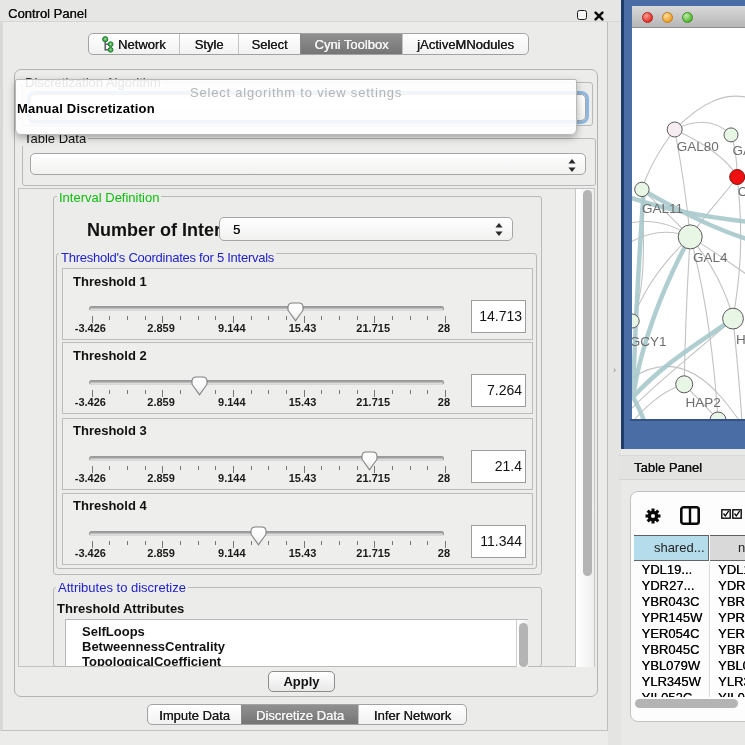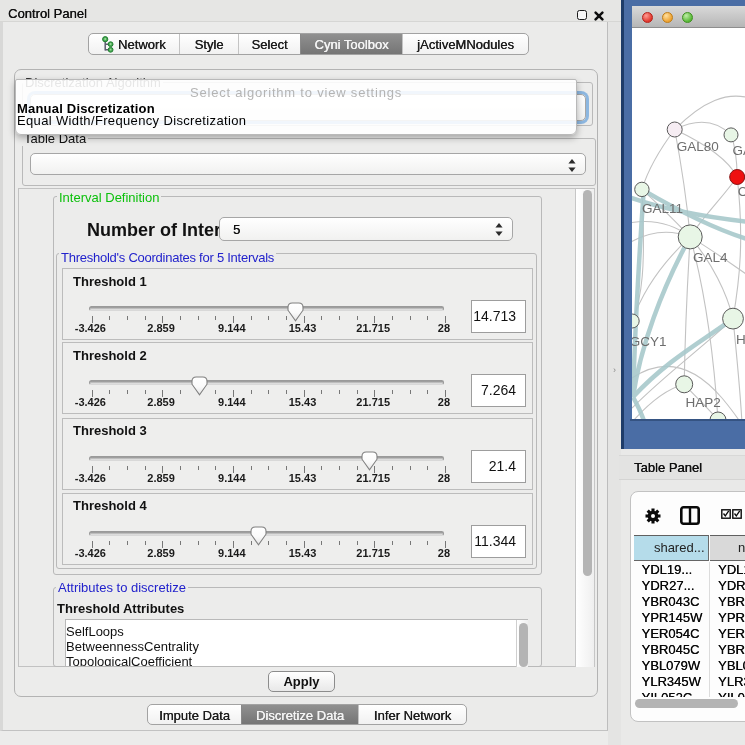--- a/index.html
+++ b/index.html
@@ -29,28 +29,28 @@
 .group { position:absolute; border:1px solid #b9b9b9; border-radius:3px; }
 .gtitle { position:absolute; font-size:13px; background:#ececeb; padding:0 2px; white-space:nowrap; }
 
 .combo { position:absolute; background:linear-gradient(#ffffff,#f1f1f0); border:1px solid #a6a6a6; border-radius:5px; }
 .combo .txt { position:absolute; left:10px; top:0; font-size:13px; color:#111; text-shadow:0.3px 0 0 currentColor; }
 
 
 .throw { position:absolute; left:62px; width:471px; height:72px; border:1px solid #bcbcbc; background:#eeeeed; }
 .throw .lbl { position:absolute; left:10px; top:4.5px; font-size:13px; font-weight:bold; color:#111; }
 .throw .track { position:absolute; left:26px; top:37px; width:355px; height:5px; border-radius:3px; background:linear-gradient(#8f8f8f,#ececec); border:1px solid #9a9a9a; border-bottom-color:#d8d8d8; }
-.throw .vbox { position:absolute; left:408px; top:31px; width:55px; height:33px; background:#fff; border:1px solid #9d9d9d; font-size:14px; color:#111; text-align:right; line-height:31px; padding-right:9px; }
+.throw .vbox { position:absolute; left:408px; top:31px; width:55px; height:33px; background:#fff; border:1px solid #9d9d9d; font-size:14px; color:#111; text-align:right; line-height:31px; padding-right:3px; }
 .tick { position:absolute; width:1px; background:#777; }
 .tlabel { position:absolute; font-size:11px; font-weight:bold; color:#1a1a1a; top:53px; width:48px; text-align:center; }
 .thumb { position:absolute; top:32.5px; width:17px; height:20px; }
 
 
 #attrlist { left:65px; top:619px; width:463px; height:48px; background:#fff; border:1px solid #b9b9b9; font-size:13px; color:#111; overflow:hidden; }
-#attrlist { padding-top:5px; } #attrlist div { padding-left:0; height:14.9px; line-height:14.9px; }
+#attrlist { padding-top:5px; } #attrlist div { padding-left:16px; height:14.9px; line-height:14.9px;font-weight:bold; }
 
 
 .sbtrack { position:absolute; background:linear-gradient(to right,#ffffff,#efefef); }
 .sbthumb { position:absolute; background:#b4b4b4; border-radius:5px; }
 
 #applybtn { left:268px; top:671px; width:67px; height:21px; background:linear-gradient(#ffffff,#e8e8e8); border:1px solid #8c8c8c; border-radius:5px; font-size:13px; font-weight:600; color:#111; text-align:center; line-height:19px; }
 
 
 #popup { left:15px; top:79px; width:562px; height:55.5px; background:rgba(255,255,255,0.88); border:1px solid #b9b9b9; border-radius:2px 2px 6px 6px; box-shadow:0 3px 7px rgba(0,0,0,0.3); }
 #popup .hint { position:absolute; width:100%; text-align:center; top:5px; font-size:13px; letter-spacing:0.8px; color:#b4b4b4; }
@@ -326,21 +326,20 @@
 
 <div class="abs tabbar" id="bottabs">
   <div class="tab" style="width:93px">Impute Data</div>
   <div class="tab sel" style="width:117px">Discretize Data</div>
   <div class="tab" style="width:108px">Infer Network</div>
 </div>
 
 <div class="abs" id="popup">
   <div class="hint">Select algorithm to view settings</div>
   <div class="it1">Manual Discretization</div>
-  <div class="it2">Equal Width/Frequency Discretization</div>
 </div>
 
 <div class="abs" style="left:613px;top:365px;font-size:9px;color:#888">›</div>
 
 <div class="abs" id="netwin">
   <div class="dk"></div>
   <div id="nettitle">
     <div class="light" style="left:10px;background:radial-gradient(circle at 35% 30%,#ff9d94,#e0352b 70%);border:1px solid #b52018"></div>
     <div class="light" style="left:30px;background:radial-gradient(circle at 35% 30%,#ffe0a0,#eda12f 70%);border:1px solid #c07c14"></div>
     <div class="light" style="left:50px;background:radial-gradient(circle at 35% 30%,#c0eda8,#56b835 70%);border:1px solid #3d8f1f"></div>

